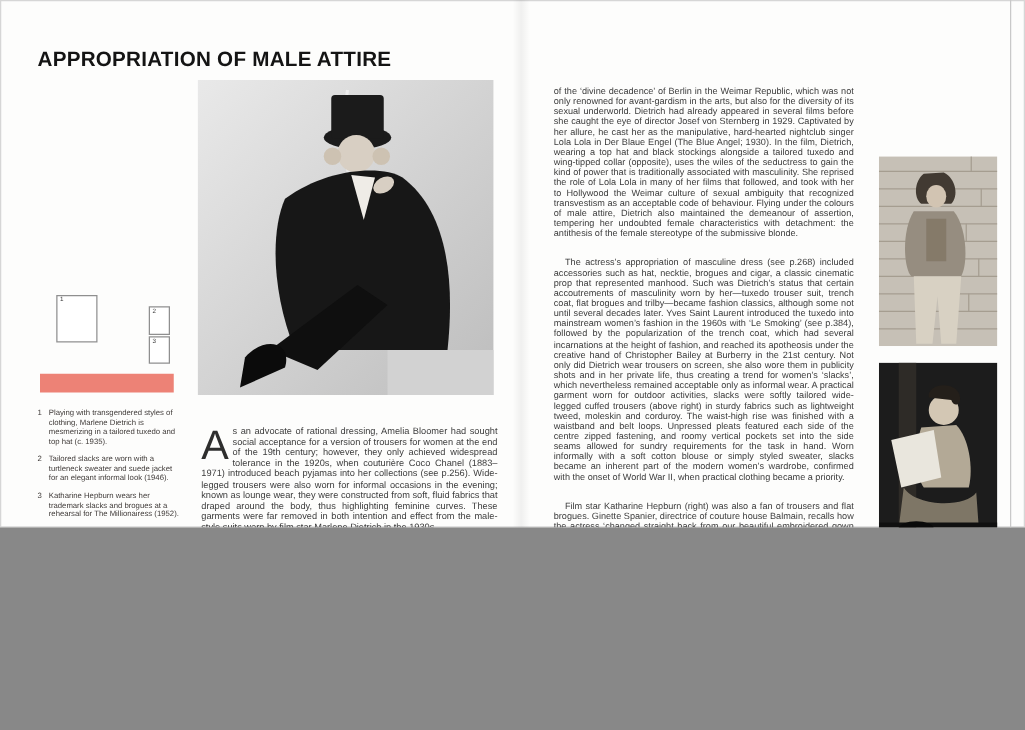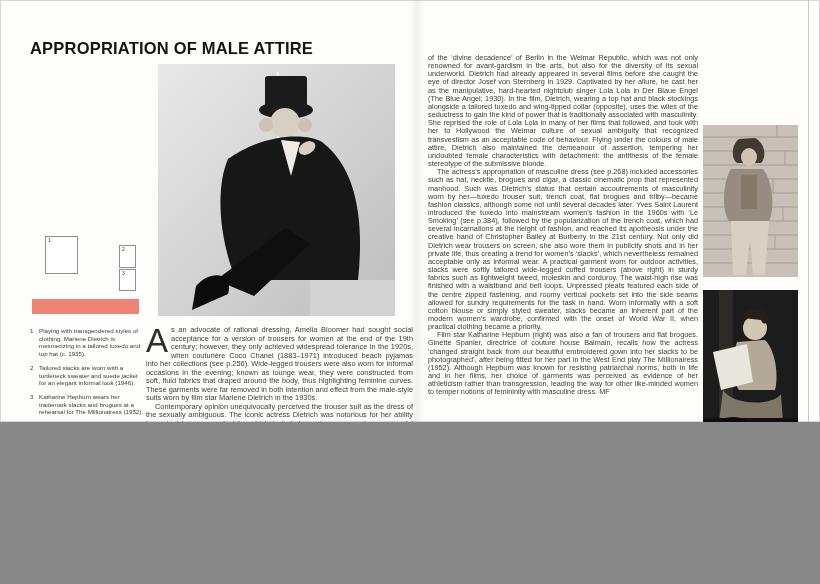--- a/index.html
+++ b/index.html
@@ -26,21 +26,21 @@
   .caption .cnum{flex:0 0 5px;}
   
   .photo{position:absolute;overflow:hidden;}
   .main-photo{left:158px;top:64px;width:237px;height:252px;}
   .photo-a{left:703px;top:125px;width:95px;height:152px;}
   .photo-b{left:703px;top:290px;width:95px;height:156px;}
   
   .body-col{position:absolute;text-align:justify;color:#3c3c3c;}
   .body-left{left:146px;top:326px;width:267px;font-size:7.4px;line-height:8.5px;}
   .body-right{left:428px;top:54px;width:270px;font-size:7.3px;line-height:8.15px;}
-  .body-col p{margin:0;}
+  .body-col p{margin:15px;}
   .body-col p.indent{text-indent:9px;}
   .drop-cap{float:left;font-size:33px;line-height:25px;padding:2px 3px 0 0;color:#2e2e2e;}
   .byline{font-weight:400;}
   
   .seam{position:absolute;left:410px;top:0;width:14px;height:462px;
     background:linear-gradient(90deg,rgba(0,0,0,0),rgba(0,0,0,.05) 50%,rgba(0,0,0,0));}
   .page-edge{position:absolute;left:808px;top:0;width:1px;height:462px;background:#c9c9c9;}
   
   .tl-band{position:absolute;left:0;top:462px;width:820px;height:13px;background:#e78a7e;}
   .tl-heading{position:absolute;left:30px;top:464px;font-size:7.5px;font-weight:700;

